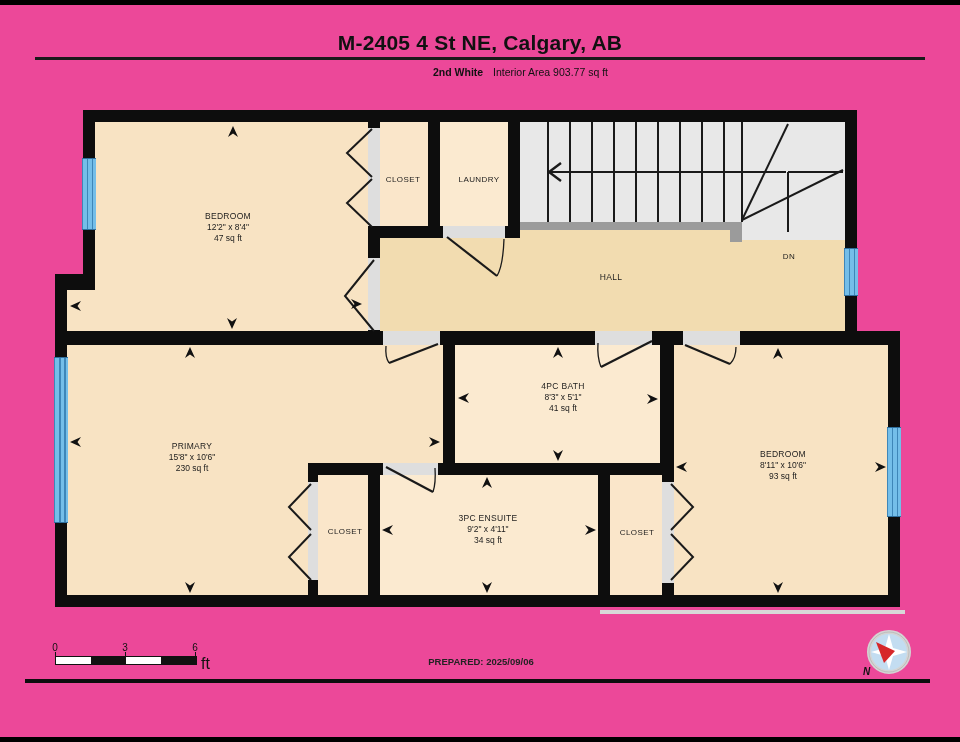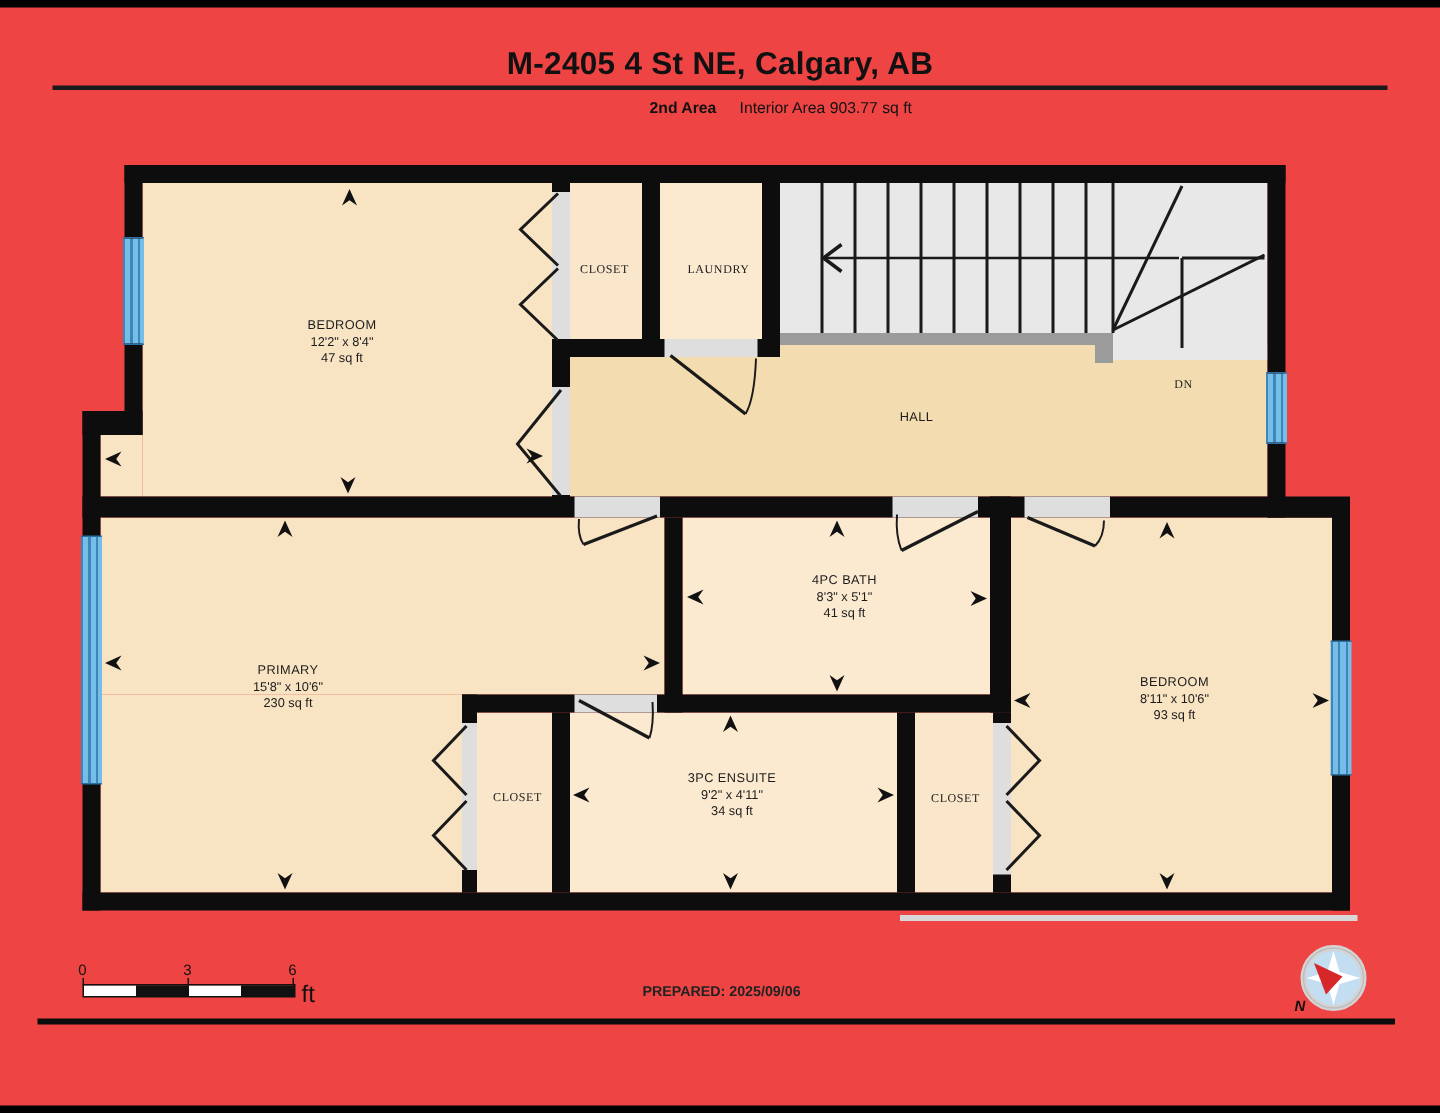--- a/index.html
+++ b/index.html
@@ -1,16 +1,16 @@
 <!DOCTYPE html>
 <html><head>
 <meta charset="utf-8">
 <style>
   html,body{margin:0;padding:0;background:#fff;}
-  .page{position:relative;width:960px;height:742px;background:#ef4444;overflow:hidden;
+  .page{position:relative;width:960px;height:742px;background:#ec4899;overflow:hidden;
         font-family:"Liberation Sans",sans-serif;color:#111;}
   .abs{position:absolute;}
   .bar{position:absolute;left:0;width:960px;height:5px;background:#000;}
   .title{position:absolute;top:31px;left:0;width:960px;text-align:center;
          font-size:21px;font-weight:bold;letter-spacing:.2px;}
   .rule{position:absolute;left:35px;top:57px;width:890px;height:3px;background:#1a1a1a;}
   .sub{position:absolute;top:66px;font-size:10.5px;}
   .sub.b{font-weight:bold;}
   
   .f{position:absolute;}
@@ -19,21 +19,21 @@
   .fill-closet{background:#FAE6CA;}
   .fill-hall{background:#F2DCB0;}
   .fill-stair{background:#E8E8E8;}
   .w{position:absolute;background:#0d0d0d;}
   .t{position:absolute;background:#DEDEDE;}
   .edge{position:absolute;background:#9B9B9B;}
   .win{position:absolute;background:repeating-linear-gradient(90deg,#3E86B8 0 1.5px,#74BEE9 1.5px 5px);border-top:1px solid #2f6f9e;border-bottom:1px solid #2f6f9e;}
   .lbl{position:absolute;transform:translate(-50%,-50%);text-align:center;
        font-size:8.5px;line-height:1.3;color:#1c1c1c;white-space:nowrap;}
   .lbl .nm{letter-spacing:.3px;}
-  .small-lbl{font-size:8px;letter-spacing:.4px;font-family:Liberation Serif, serif;}
+  .small-lbl{font-size:8px;letter-spacing:.4px;}
   svg.overlay{position:absolute;left:0;top:0;pointer-events:none;}
   
   .scale-num{position:absolute;top:642px;transform:translateX(-50%);font-size:10px;}
   .scale-tick{position:absolute;top:652px;width:1.5px;height:5px;background:#111;}
   .scale-bar{position:absolute;left:55px;top:656px;width:140px;height:7px;border:1px solid #111;
              background:linear-gradient(90deg,#fff 0 25%,#111 25% 50%,#fff 50% 75%,#111 75% 100%);}
   .scale-unit{position:absolute;left:201px;top:655px;font-size:16px;}
   .prepared{position:absolute;left:381px;top:656px;width:200px;text-align:center;
             font-size:9.5px;font-weight:bold;color:#222;}
   .divider{position:absolute;left:25px;top:679px;width:905px;height:4px;background:#0d0d0d;}
@@ -42,21 +42,21 @@
 </style>
 </head>
 <body>
 
 <div class="page">
 
   <div class="bar" style="top:0"></div>
 
   <div class="title">M-2405 4 St NE, Calgary, AB</div>
   <div class="rule"></div>
-  <div class="sub b" style="left:433px">2nd Area</div>
+  <div class="sub b" style="left:433px">2nd White</div>
   <div class="sub" style="left:493px">Interior Area 903.77 sq ft</div>
 
   <div class="abs">
 
     <div class="f fill-room" style="left:95px;top:122px;width:273px;height:209px"></div>
     <div class="f fill-room" style="left:67px;top:290px;width:28px;height:41px"></div>
     <div class="f fill-closet" style="left:380px;top:122px;width:48px;height:104px"></div>
     <div class="f fill-wet" style="left:440px;top:122px;width:68px;height:104px"></div>
     <div class="f fill-hall" style="left:380px;top:230px;width:465px;height:101px"></div>
     <div class="f fill-stair" style="left:520px;top:122px;width:325px;height:100px"></div>

